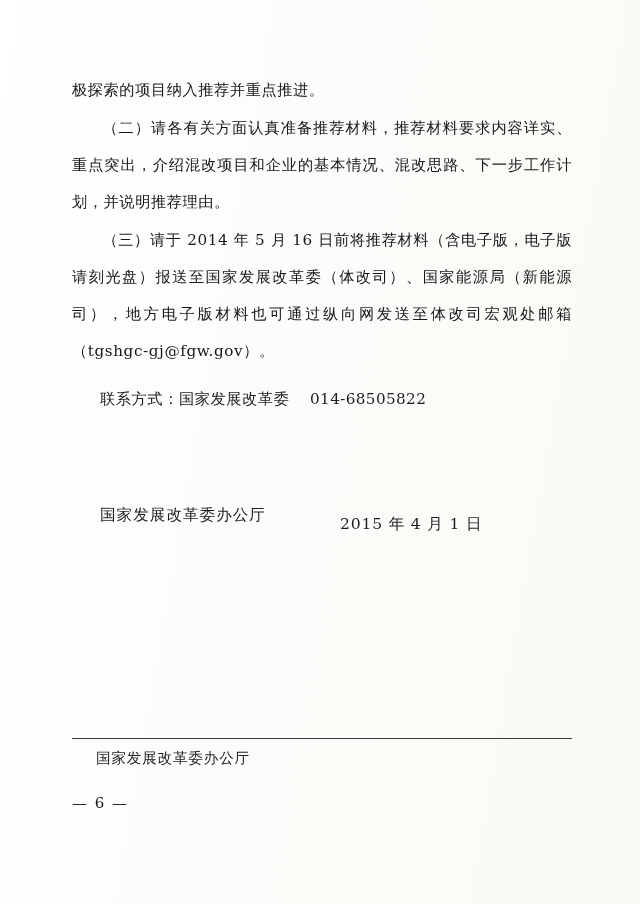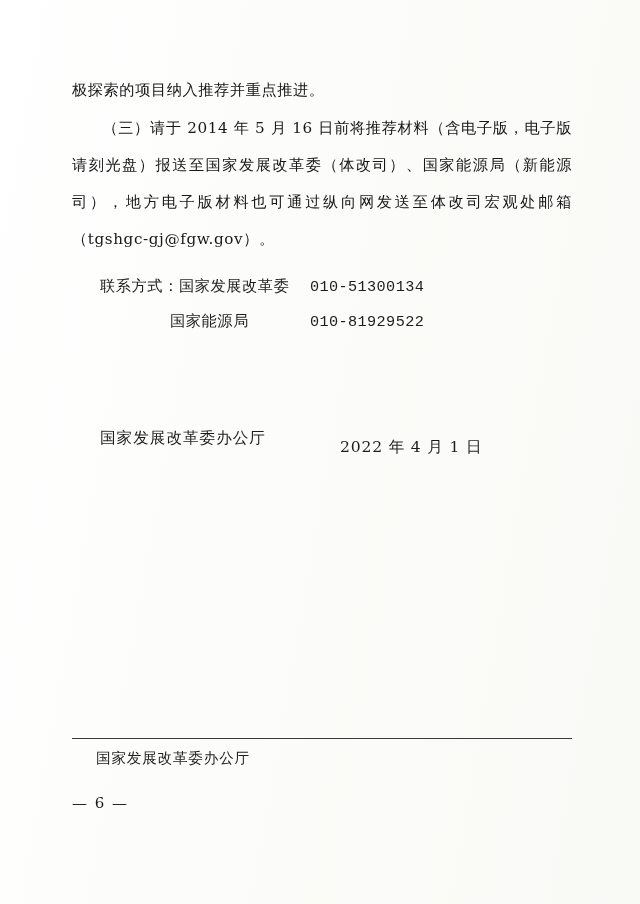--- a/index.html
+++ b/index.html
@@ -53,21 +53,20 @@
   .contact-block {
     margin-top: 12px;
     padding-left: 28px;
     font-size: 15.2px;
     line-height: 35px;
     letter-spacing: 0.6px;
   }
   .contact-row {
     display: flex;
     white-space: nowrap;
-    font-family: Liberation Mono, monospace;
   }
   .contact-label {
     width: 210px;
     display: inline-block;
   }
   .contact-label.blank {
     padding-left: 70px;
     box-sizing: border-box;
   }
   .contact-num {
@@ -137,38 +136,35 @@
 </style>
 </head>
 <body>
 
 <div class="page">
 
   <div class="content">
 
     <p class="para p-1">极探索的项目纳入推荐并重点推进。</p>
 
+    <p class="para indent p-2">（二）请各有关方面认真准备推荐材料，推荐材料要求内容详实、重点突出，介绍混改项目和企业的基本情况、混改思路、下一步工作计划，并说明推荐理由。</p>
 
     <p class="para indent p-3">（三）请于 2014 年 5 月 16 日前将推荐材料（含电子版，电子版请刻光盘）报送至国家发展改革委（体改司）、国家能源局（新能源司），地方电子版材料也可通过纵向网发送至体改司宏观处邮箱（tgshgc-gj@fgw.gov）。</p>
 
     <div class="contact-block">
       <div class="contact-row">
         <span class="contact-label"><span>联系方式：</span><span>国家发展改革委</span></span>
-        <span class="contact-num">010-51300134</span>
-      </div>
-      <div class="contact-row">
-        <span class="contact-label blank">国家能源局</span>
-        <span class="contact-num">010-81929522</span>
+        <span class="contact-num">014-68505822</span>
       </div>
     </div>
 
     <div class="signature">
       <div class="sig-left">国家发展改革委办公厅</div>
       <div class="sig-right">
-        <div class="sig-date">2022 年 4 月 1 日</div>
+        <div class="sig-date">2015 年 4 月 1 日</div>
       </div>
     </div>
 
   </div>
 
   <div class="footer">
     <hr class="footer-rule">
     <div class="footer-row">
       <span class="footer-issuer">国家发展改革委办公厅</span>
     </div>

